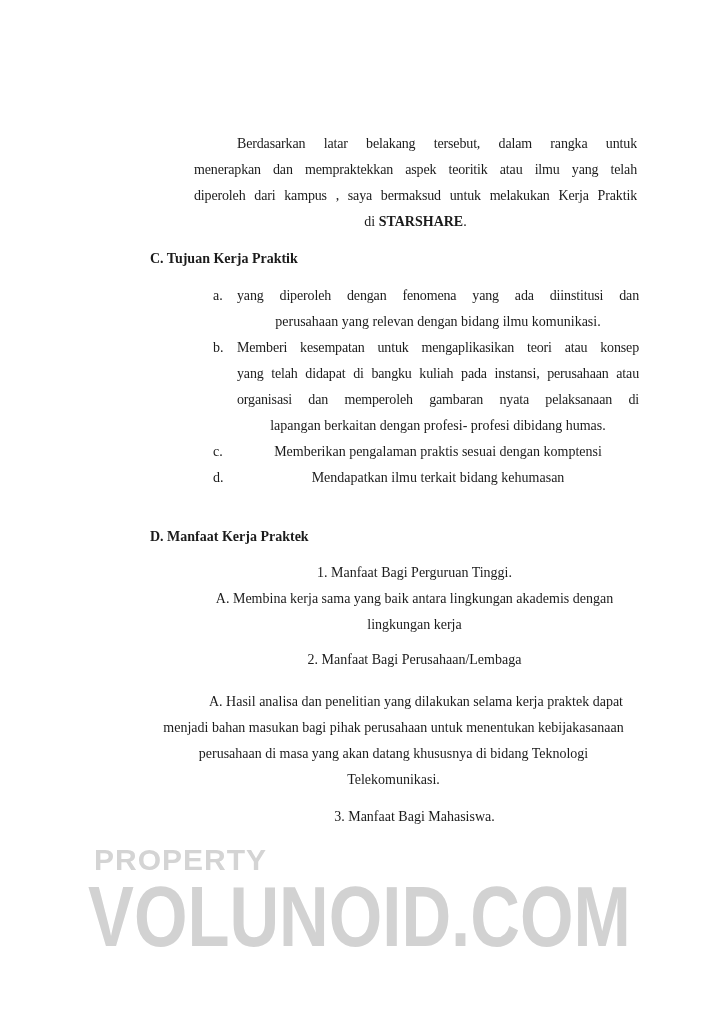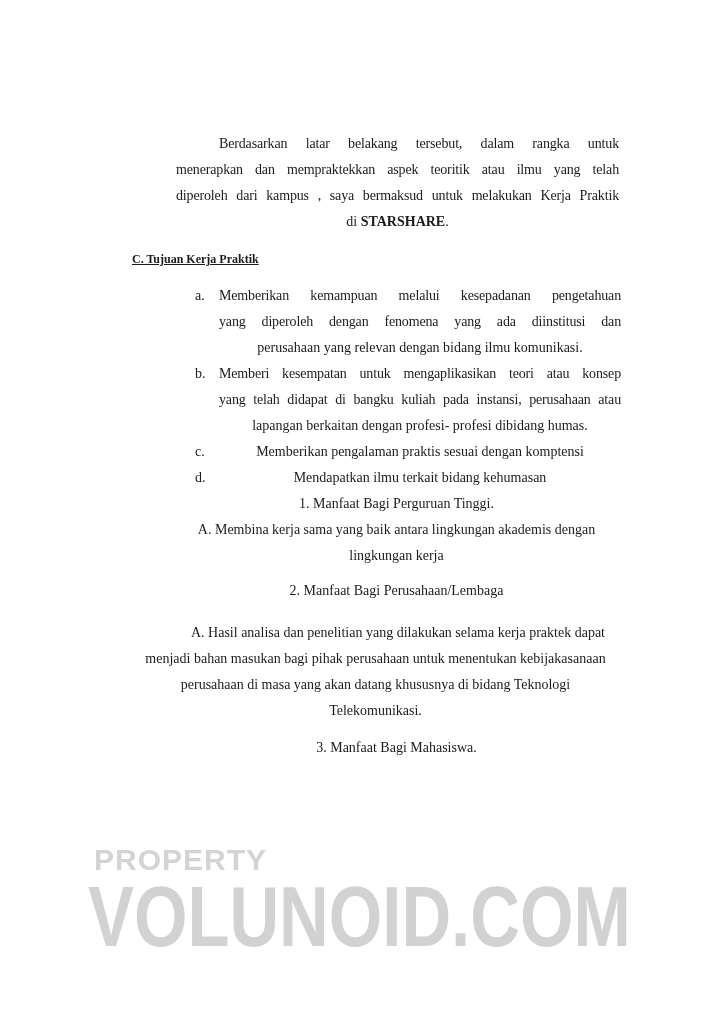--- a/index.html
+++ b/index.html
@@ -6,33 +6,33 @@
   html, body { background:#ffffff; }
   .page {
     position:relative;
     width:724px; height:1024px;
     background:#ffffff;
     overflow:hidden;
     font-family:"Liberation Serif","DejaVu Serif",serif;
     font-size:14px;
     color:#1b1b1b;
   }
-  .content { position:absolute; left:132px; top:131px; width:487px; z-index:1; }
+  .content { position:absolute; left:150px; top:131px; width:487px; z-index:1; }
   .line { line-height:26px; height:26px; white-space:nowrap; text-align:center; }
   .line.j {
     white-space:normal;
     text-align:justify;
     text-align-last:justify;
     letter-spacing:-0.15px;
     overflow:hidden;
   }
   .i43 { padding-left:43px; }
   .i45 { padding-left:45px; }
   .intro { margin-left:44px; width:443px; margin-bottom:11px; }
-  .heading { font-weight:bold; line-height:26px; height:26px; font-size:12px;text-decoration:underline; }
+  .heading { font-weight:bold; line-height:26px; height:26px; font-size:14px; }
   .heading-c { margin-bottom:11px; }
   .heading-d { margin-top:33px; margin-bottom:10px; }
   .li { display:flex; margin-left:63px; }
   .li .marker { width:24px; flex:0 0 24px; line-height:26px; }
   .li .li-body { width:402px; flex:0 0 402px; }
   .mp { margin-left:42px; }
   .mp1 { }
   .mp2 { margin-bottom:9px; }
   .mp3 { margin-bottom:16px; }
   .mp4 { margin-bottom:11px; }
@@ -68,49 +68,50 @@
       <div class="line j">menerapkan dan mempraktekkan aspek teoritik atau ilmu yang telah</div>
       <div class="line j">diperoleh dari kampus , saya bermaksud untuk melakukan Kerja Praktik</div>
       <div class="line"><span>di </span><b>STARSHARE</b><span>.</span></div>
     </div>
 
     <div class="heading heading-c">C. Tujuan Kerja Praktik</div>
 
     <div class="li">
       <span class="marker">a.</span>
       <div class="li-body">
-        <div class="line j">Memberikan kemampuan melalui kesepadanan pengetahuan</div>
         <div class="line j">yang diperoleh dengan fenomena yang ada diinstitusi dan</div>
         <div class="line">perusahaan yang relevan dengan bidang ilmu komunikasi.</div>
       </div>
     </div>
 
     <div class="li">
       <span class="marker">b.</span>
       <div class="li-body">
         <div class="line j">Memberi kesempatan untuk mengaplikasikan teori atau konsep</div>
         <div class="line j">yang telah didapat di bangku kuliah pada instansi, perusahaan atau</div>
+        <div class="line j">organisasi dan memperoleh gambaran nyata pelaksanaan di</div>
         <div class="line">lapangan berkaitan dengan profesi- profesi dibidang humas.</div>
       </div>
     </div>
 
     <div class="li">
       <span class="marker">c.</span>
       <div class="li-body">
         <div class="line">Memberikan pengalaman praktis sesuai dengan komptensi</div>
       </div>
     </div>
 
     <div class="li">
       <span class="marker">d.</span>
       <div class="li-body">
         <div class="line">Mendapatkan ilmu terkait bidang kehumasan</div>
       </div>
     </div>
 
+    <div class="heading heading-d">D. Manfaat Kerja Praktek</div>
 
     <div class="mp mp1">
       <div class="line">1. Manfaat Bagi Perguruan Tinggi.</div>
     </div>
 
     <div class="mp mp2">
       <div class="line">A. Membina kerja sama yang baik antara lingkungan akademis dengan</div>
       <div class="line">lingkungan kerja</div>
     </div>
 

